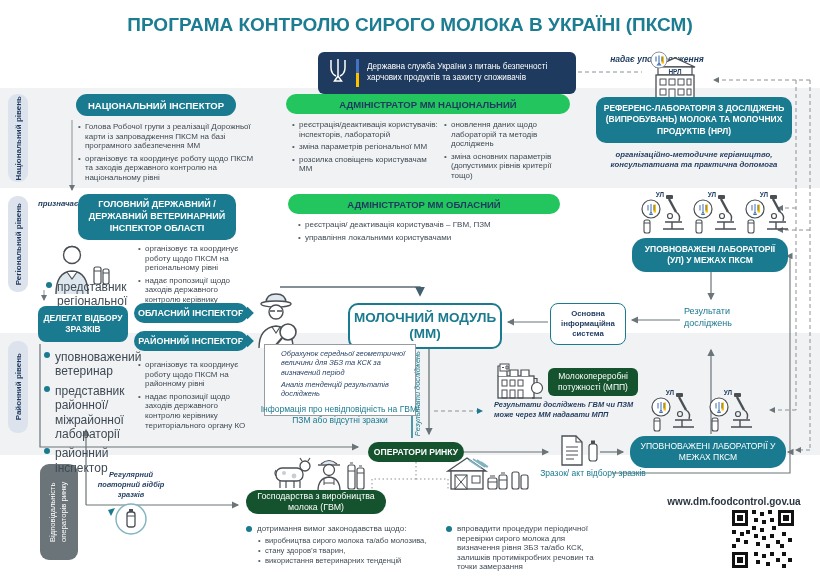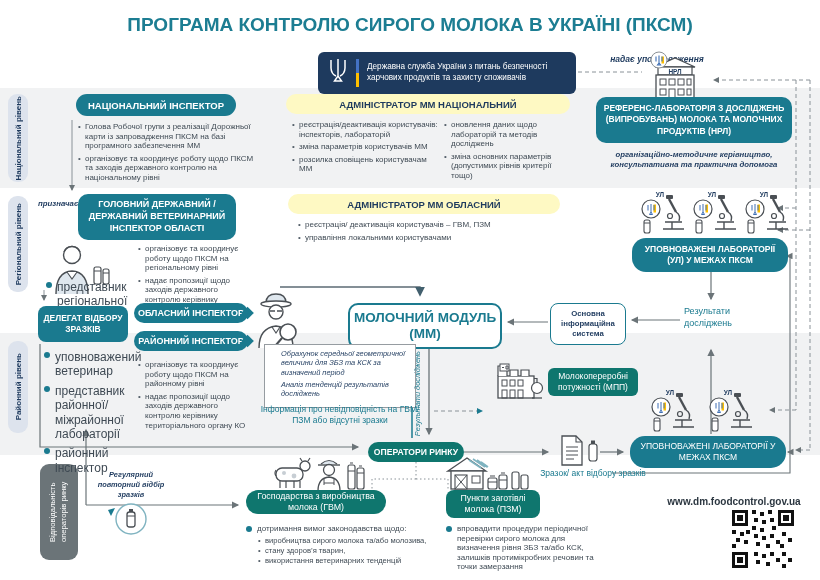--- a/index.html
+++ b/index.html
@@ -3,22 +3,22 @@
 <meta charset="utf-8">
 <style>
   html,body{margin:0;padding:0;}
   body{font-family:"Liberation Sans",sans-serif;color:#3f4a54;}
   #stage{position:relative;width:820px;height:580px;background:#fff;overflow:hidden;}
   .abs{position:absolute;}
   .band{position:absolute;left:0;width:820px;background:#f1f2f3;z-index:0;}
   svg.overlay{position:absolute;left:0;top:0;z-index:1;}
   .z{z-index:2;}
   .teal{background:#1a7a8f;color:#fff;font-weight:bold;display:flex;align-items:center;justify-content:center;text-align:center;}
-  .bluepill{background:#fef9c3;color:#1e3a5e;font-weight:bold;display:flex;align-items:center;justify-content:center;text-align:center;}
-  .graybox{background:#0f766e;color:#fff;font-weight:bold;display:flex;align-items:center;justify-content:center;text-align:center;}
+  .bluepill{background:#22c55e;color:#1e3a5e;font-weight:bold;display:flex;align-items:center;justify-content:center;text-align:center;}
+  .graybox{background:#14532d;color:#fff;font-weight:bold;display:flex;align-items:center;justify-content:center;text-align:center;}
   .outline-teal{background:#fff;border:2px solid #1a7a8f;color:#1a7a8f;font-weight:bold;display:flex;align-items:center;justify-content:center;text-align:center;}
   .vpill{background:#dde3ed;color:#1e3a5e;border-radius:9px;display:flex;align-items:center;justify-content:center;}
   .vtext{writing-mode:vertical-rl;transform:rotate(180deg);white-space:nowrap;}
   .vtext2{writing-mode:vertical-rl;transform:rotate(180deg);white-space:normal;text-align:center;}
   ul.b{list-style:none;margin:0;padding:0;font-size:8px;line-height:1.2;}
   ul.b li{position:relative;padding-left:7px;margin-bottom:3px;}
   ul.b li::before{content:"•";position:absolute;left:0;top:0;color:#55606a;}
   ul.dots{list-style:none;margin:0;padding:0;font-size:12px;line-height:1.2;}
   ul.dots li{position:relative;padding-left:11px;margin-bottom:5px;}
   ul.dots li::before{content:"";position:absolute;left:0;top:2px;width:6px;height:6px;border-radius:50%;background:#1a7a8f;}
@@ -138,21 +138,21 @@
 
   <div class="abs z teal" style="left:76px;top:94px;width:160px;height:22px;border-radius:12px;font-size:9.5px;">НАЦІОНАЛЬНИЙ ІНСПЕКТОР</div>
   <ul class="abs z b" style="left:78px;top:122px;width:182px;">
     <li>Голова Робочої групи з реалізації Дорожньої карти із запровадження ПКСМ на базі програмного забезпечення ММ</li>
     <li>організовує та координує роботу щодо ПКСМ та заходів державного контролю на національному рівні</li>
   </ul>
 
   <div class="abs z bluepill" style="left:286px;top:94px;width:284px;height:20px;border-radius:11px;font-size:9.5px;">АДМІНІСТРАТОР ММ НАЦІОНАЛЬНИЙ</div>
   <ul class="abs z b" style="left:292px;top:120px;width:148px;">
     <li>реєстрація/деактивація користувачів: інспекторів, лабораторій</li>
-    <li>зміна параметрів користувачів ММ</li>
+    <li>зміна параметрів регіональної ММ</li>
     <li>розсилка сповіщень користувачам ММ</li>
   </ul>
   <ul class="abs z b" style="left:444px;top:120px;width:130px;">
     <li>оновлення даних щодо лабораторій та методів досліджень</li>
     <li>зміна основних параметрів (допустимих рівнів критерії тощо)</li>
   </ul>
 
   <div class="abs z teal" style="left:596px;top:97px;width:196px;height:46px;border-radius:10px;font-size:8.5px;line-height:1.3;padding:2px 6px;box-sizing:border-box;">РЕФЕРЕНС-ЛАБОРАТОРІЯ З ДОСЛІДЖЕНЬ (ВИПРОБУВАНЬ) МОЛОКА ТА МОЛОЧНИХ ПРОДУКТІВ (НРЛ)</div>
   <div class="abs z it navytxt" style="left:596px;top:150px;width:196px;text-align:center;font-size:7.8px;font-weight:bold;line-height:1.3;">організаційно-методичне керівництво, консультативна та практична допомога</div>
 
@@ -256,21 +256,21 @@
       <path d="M20 21 h5 m2 0 h5" stroke="#4a4f54" stroke-width="1.6"></path>
       <path d="M9 58 Q9 38 26 36 Q43 38 43 58" fill="#fff" stroke="#4a4f54" stroke-width="1.4"></path>
       <path d="M22 37 l4 6 4-6" fill="none" stroke="#4a4f54" stroke-width="1.1"></path>
       <circle cx="38" cy="42" r="8" fill="#fff" stroke="#4a4f54" stroke-width="1.6"></circle>
       <path d="M32 48 l-6 7" stroke="#4a4f54" stroke-width="2"></path>
     </svg>
   </div>
 
   <div class="abs z outline-teal" style="left:348px;top:303px;width:150px;height:42px;border-radius:10px;font-size:13.5px;line-height:1.15;">МОЛОЧНИЙ МОДУЛЬ (ММ)</div>
 
-  <div class="abs z" style="left:264px;top:344px;width:152px;height:64px;border:1px solid #969ca1;background:#fff;box-sizing:border-box;padding:4px 4px 2px 16px;">
+  <div class="abs z" style="left:264px;top:344px;width:152px;height:72px;border:1px solid #969ca1;background:#fff;box-sizing:border-box;padding:4px 4px 2px 16px;">
     <div class="it navytxt" style="font-size:7.4px;line-height:1.25;margin-bottom:3px;">Обрахунок середньої геометричної величини для ЗБЗ та КСК за визначений період</div>
     <div class="it navytxt" style="font-size:7.4px;line-height:1.25;">Аналіз тенденцій результатів досліджень</div>
   </div>
   <div class="abs z tealtxt" style="left:256px;top:404px;width:168px;text-align:center;font-size:8.5px;line-height:1.25;">Інформація про невідповідність на ГВМ/ПЗМ або відсутні зразки</div>
 
   <div class="abs z" style="left:411px;top:352px;height:84px;width:13px;display:flex;align-items:center;justify-content:center;">
     <span class="vtext it tealtxt" style="font-size:7.4px;">Результати досліджень</span>
   </div>
 
   <div class="abs z" style="left:550px;top:303px;width:74px;height:40px;background:#fff;border:1.5px solid #1a7a8f;border-radius:8px;display:flex;align-items:center;justify-content:center;text-align:center;font-size:7.8px;font-weight:bold;color:#1e3a5e;line-height:1.25;">Основна інформаційна система</div>
@@ -286,20 +286,21 @@
         <rect x="22" y="18" width="5" height="6" fill="none" stroke="#4a4f54"></rect>
       <rect x="6" y="28" width="5" height="8" fill="none" stroke="#4a4f54"></rect>
         <rect x="14" y="28" width="5" height="8" fill="none" stroke="#4a4f54"></rect>
         <rect x="22" y="28" width="5" height="8" fill="none" stroke="#4a4f54"></rect>
       <circle cx="41" cy="26" r="5.5" fill="#fff" stroke="#4a4f54" stroke-width="1.2"></circle>
       <path d="M41 20.5 v-4 h-3" stroke="#4a4f54" stroke-width="1.2" fill="none"></path>
       <path d="M36 36 h10" stroke="#4a4f54" stroke-width="1.3"></path>
     </svg>
   </div>
   <div class="abs z graybox" style="left:548px;top:368px;width:90px;height:28px;border-radius:6px;font-size:8.5px;font-weight:normal;line-height:1.25;padding:1px 4px;box-sizing:border-box;">Молокопереробні потужності (МПП)</div>
+  <div class="abs z it navytxt" style="left:494px;top:400px;width:152px;font-size:7.4px;font-weight:bold;line-height:1.3;">Результати досліджень ГВМ чи ПЗМ може через ММ надавати МПП</div>
 
   <div class="abs z graybox" style="left:368px;top:442px;width:96px;height:20px;border-radius:10px;font-size:8.6px;">ОПЕРАТОРИ РИНКУ</div>
 
   <div class="abs z it navytxt" style="left:92px;top:470px;width:78px;text-align:center;font-size:7.4px;font-weight:bold;line-height:1.35;">Регулярний повторний відбір зразків</div>
   <div class="abs z" style="left:114px;top:502px;">
     <svg width="34" height="34" viewBox="0 0 34 34">
       <circle cx="17" cy="17" r="15" fill="#fff" stroke="#7fb3c0" stroke-width="1.4"></circle>
       <rect x="13" y="10" width="8" height="15" rx="2.5" fill="#fff" stroke="#4a4f54" stroke-width="1.3"></rect>
       <rect x="15" y="7" width="4" height="3" fill="#4a4f54"></rect>
       <path d="M13 14 h8" stroke="#4a4f54" stroke-width="1"></path>
@@ -343,21 +344,20 @@
       <rect x="9" y="21" width="12" height="14" fill="#fff" stroke="#4a4f54" stroke-width="1.1"></rect>
       <path d="M9 21 l12 14 M21 21 l-12 14" stroke="#4a4f54" stroke-width="1"></path>
       <rect x="26" y="22" width="8" height="7" fill="none" stroke="#4a4f54" stroke-width="1"></rect>
       <rect x="42" y="24" width="9" height="11" rx="2" fill="#fff" stroke="#4a4f54" stroke-width="1.2"></rect>
       <rect x="53" y="21" width="8" height="14" rx="2" fill="#fff" stroke="#4a4f54" stroke-width="1.2"></rect>
       <path d="M44 22 h5 M55 19 h4 M42 28 h9 M53 26 h8" stroke="#4a4f54" stroke-width="1"></path>
       <rect x="66" y="18" width="7" height="17" rx="2" fill="#fff" stroke="#4a4f54" stroke-width="1.2"></rect>
       <rect x="75" y="21" width="7" height="14" rx="2" fill="#fff" stroke="#4a4f54" stroke-width="1.2"></rect>
     </svg>
   </div>
-  <div class="abs z graybox" style="left:446px;top:490px;width:94px;height:28px;border-radius:8px;font-size:8.8px;font-weight:normal;line-height:1.25;padding:1px 4px;box-sizing:border-box;">Пункти заготівлі молока (ПЗМ)</div>
   <ul class="abs z dots" style="left:446px;top:524px;width:162px;font-size:8px;">
     <li>впровадити процедури періодичної перевірки сирого молока для визначення рівня ЗБЗ та/або КСК, залишків протимікробних речовин та точки замерзання</li>
   </ul>
 
   <div class="abs z" style="left:556px;top:434px;">
     <svg width="44" height="32" viewBox="0 0 44 32">
       <path d="M6 2 h14 l6 6 v23 h-20 z" fill="#fff" stroke="#4a4f54" stroke-width="1.3"></path>
       <path d="M20 2 v6 h6" fill="none" stroke="#4a4f54" stroke-width="1.1"></path>
       <path d="M10 13 h12 M10 17 h12 M10 21 h12 M10 25 h8" stroke="#4a4f54" stroke-width="1"></path>
       <rect x="33" y="10" width="8" height="17" rx="2.5" fill="#fff" stroke="#4a4f54" stroke-width="1.2"></rect>

